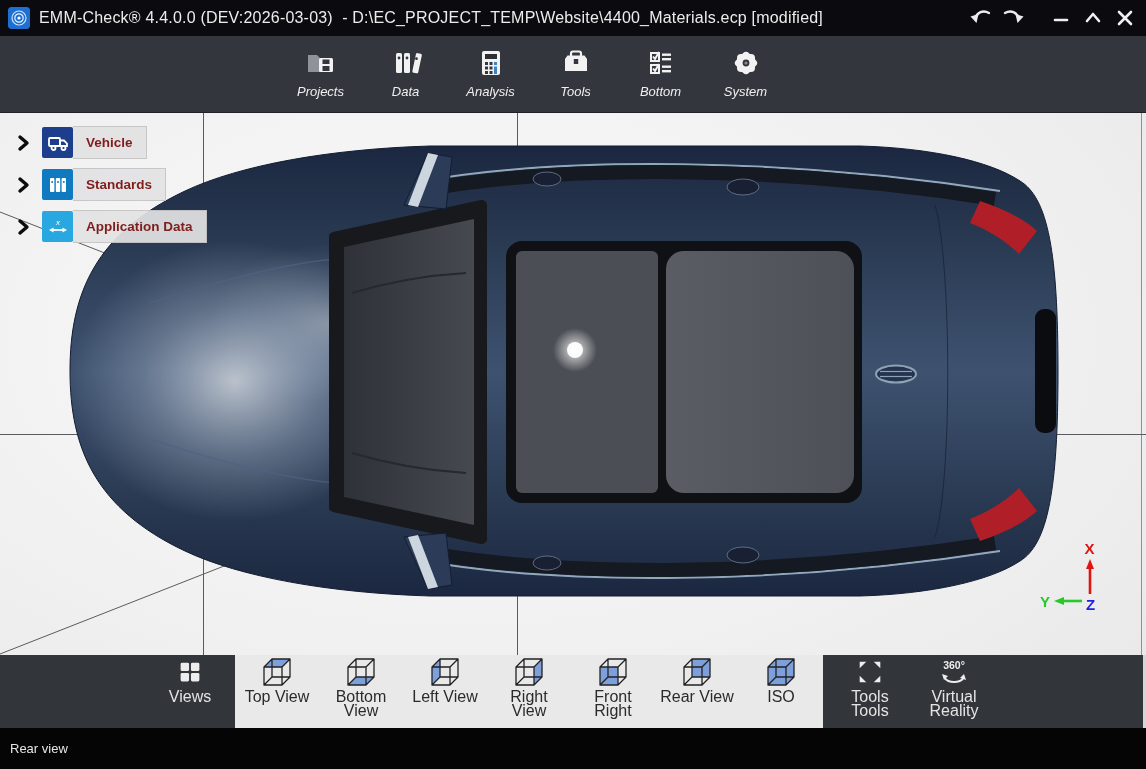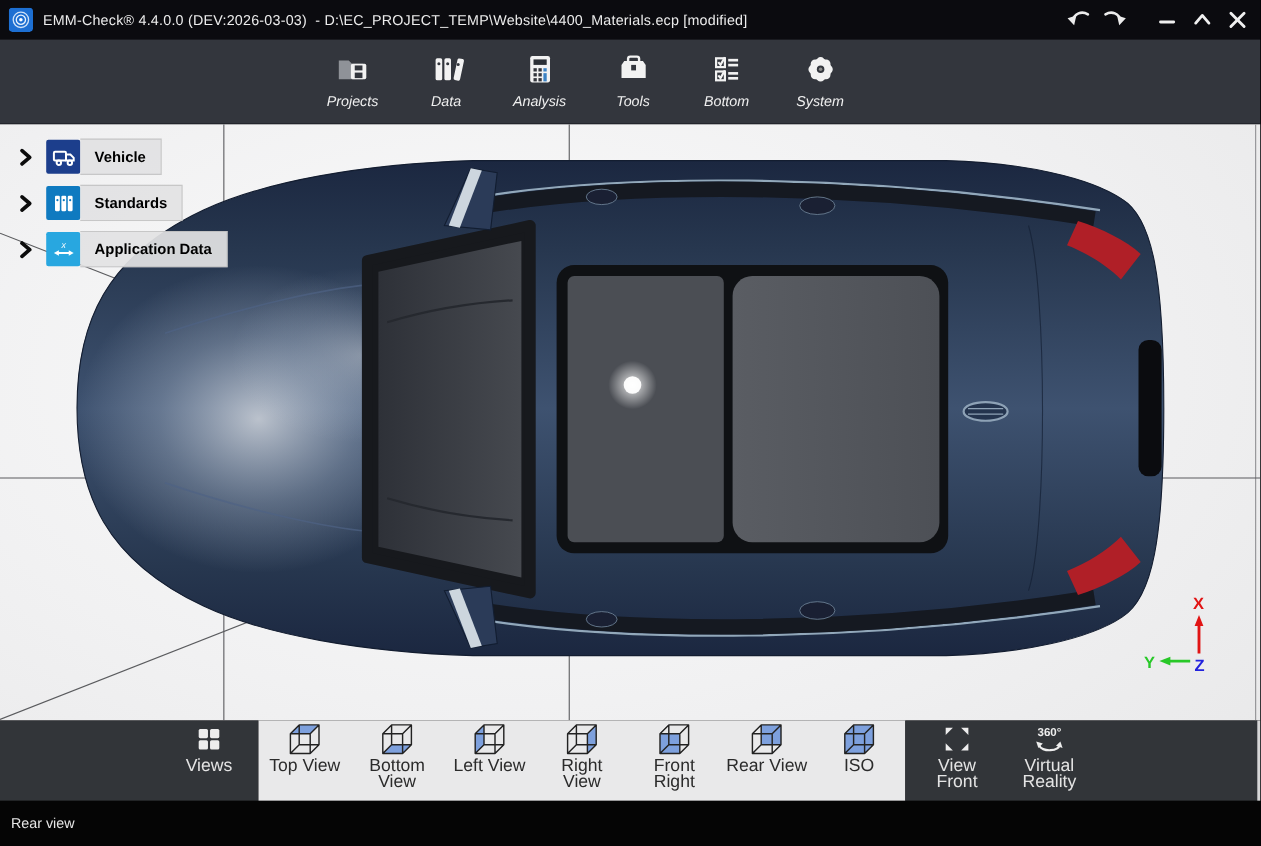--- a/index.html
+++ b/index.html
@@ -3,21 +3,21 @@
 <meta charset="utf-8">
 <style>
   html,body{margin:0;padding:0;background:#000;}
   .app{position:relative;width:1146px;height:769px;overflow:hidden;
        font-family:"Liberation Sans", sans-serif; background:#0b0b0e;
        -webkit-font-smoothing:antialiased;}
   
   .titlebar{position:absolute;left:0;top:0;width:1146px;height:36px;background:#0b0b0f;
             display:flex;align-items:center;}
   .app-logo{width:22px;height:22px;margin-left:8px;border-radius:3px;flex:0 0 auto;}
-  .title-text{color:#ececec;font-size:13px;margin-left:9px;white-space:pre;letter-spacing:.2px;}
+  .title-text{color:#ececec;font-size:16px;margin-left:9px;white-space:pre;letter-spacing:.2px;}
   .tb-actions{margin-left:auto;display:flex;align-items:center;}
   .tb-btn{width:26px;height:26px;display:flex;align-items:center;justify-content:center;cursor:pointer;}
   .tb-btn.undo{margin-right:6px;} .tb-btn.redo{margin-right:22px;}
   .tb-btn.min{margin-right:6px;} .tb-btn.max{margin-right:6px;} .tb-btn.close{margin-right:8px;}
   
   .ribbon{position:absolute;left:0;top:36px;width:1146px;height:77px;background:#33363d;
           border-bottom:1px solid #202228;display:flex;align-items:center;padding-left:278px;box-sizing:border-box;font-style:italic;}
   .ribbon-item{width:85px;height:66px;display:flex;flex-direction:column;align-items:center;
                justify-content:flex-start;cursor:pointer;color:#efefef;}
   .ribbon-item .ric{height:38px;display:flex;align-items:flex-end;justify-content:center;}
@@ -25,21 +25,21 @@
   
   .viewport{position:absolute;left:0;top:113px;width:1146px;height:542px;
             background:radial-gradient(900px 520px at 40% 42%, #fbfbfb 0%, #f1f1f2 58%, #e9e9ea 100%);}
   .scene{position:absolute;left:0;top:0;}
   
   .side-row{position:absolute;display:flex;align-items:center;height:31px;cursor:pointer;}
   .side-chevron{width:20px;height:20px;margin-right:8px;display:flex;align-items:center;}
   .side-icon{width:31px;height:31px;border-radius:2px;display:flex;align-items:center;justify-content:center;flex:0 0 auto;}
   .side-label{height:31px;line-height:31px;padding:0 13px;background:rgba(226,226,227,.93);
               border:1px solid rgba(175,175,175,.55);border-left:none;font-weight:bold;
-              font-size:13.5px;color:#000000;white-space:nowrap;}
+              font-size:13.5px;color:#7f1d1d;white-space:nowrap;}
   
   .bottombar{position:absolute;left:0;top:655px;width:1146px;height:73px;}
   .bb-dark-left{position:absolute;left:0;top:0;width:235px;height:73px;background:#323539;}
   .bb-light{position:absolute;left:235px;top:0;width:588px;height:73px;background:#e9e9ea;display:flex;}
   .bb-dark-right{position:absolute;left:823px;top:0;width:323px;height:73px;background:#323539;}
   .bb-edge{position:absolute;left:1143px;top:0;width:3px;height:73px;background:#d6d6d7;}
   .bb-btn{width:84px;height:73px;display:flex;flex-direction:column;align-items:center;cursor:pointer;}
   .bb-btn .bic{height:34px;display:flex;align-items:center;justify-content:flex-start;}
   .bb-btn .blabel{font-size:16px;line-height:14px;text-align:center;color:#2b2b2b;margin-top:1px;width:74px;}
   .bb-dark-left .bb-btn{position:absolute;left:148px;top:0;}
@@ -449,21 +449,21 @@
           <div class="bic">
               <svg width="30" height="30" viewBox="0 0 32 32">
             <g fill="#ededed">
               <path d="M5,12 V5 H12 Z"></path>
                   <path d="M20,5 H27 V12 Z"></path>
               <path d="M27,20 V27 H20 Z"></path>
                   <path d="M12,27 H5 V20 Z"></path>
             </g>
           </svg>
             </div>
-          <div class="blabel">View Front</div>
+          <div class="blabel">Tools Tools</div>
         </div>
         <div class="bb-btn">
           <div class="bic">
               <svg width="38" height="32" viewBox="0 0 38 32">
             <text x="19" y="13" font-size="10.5" font-weight="bold" fill="#ededed" text-anchor="middle" font-family="Liberation Sans, sans-serif">360°</text>
             <path d="M10,22 a9,4.5 0 1 0 18,-1" fill="none" stroke="#ededed" stroke-width="2"></path>
             <polygon points="7,18 13,20 9,24" fill="#ededed"></polygon>
             <polygon points="31,24 25,22 29,18" fill="#ededed"></polygon>
           </svg>
             </div>

